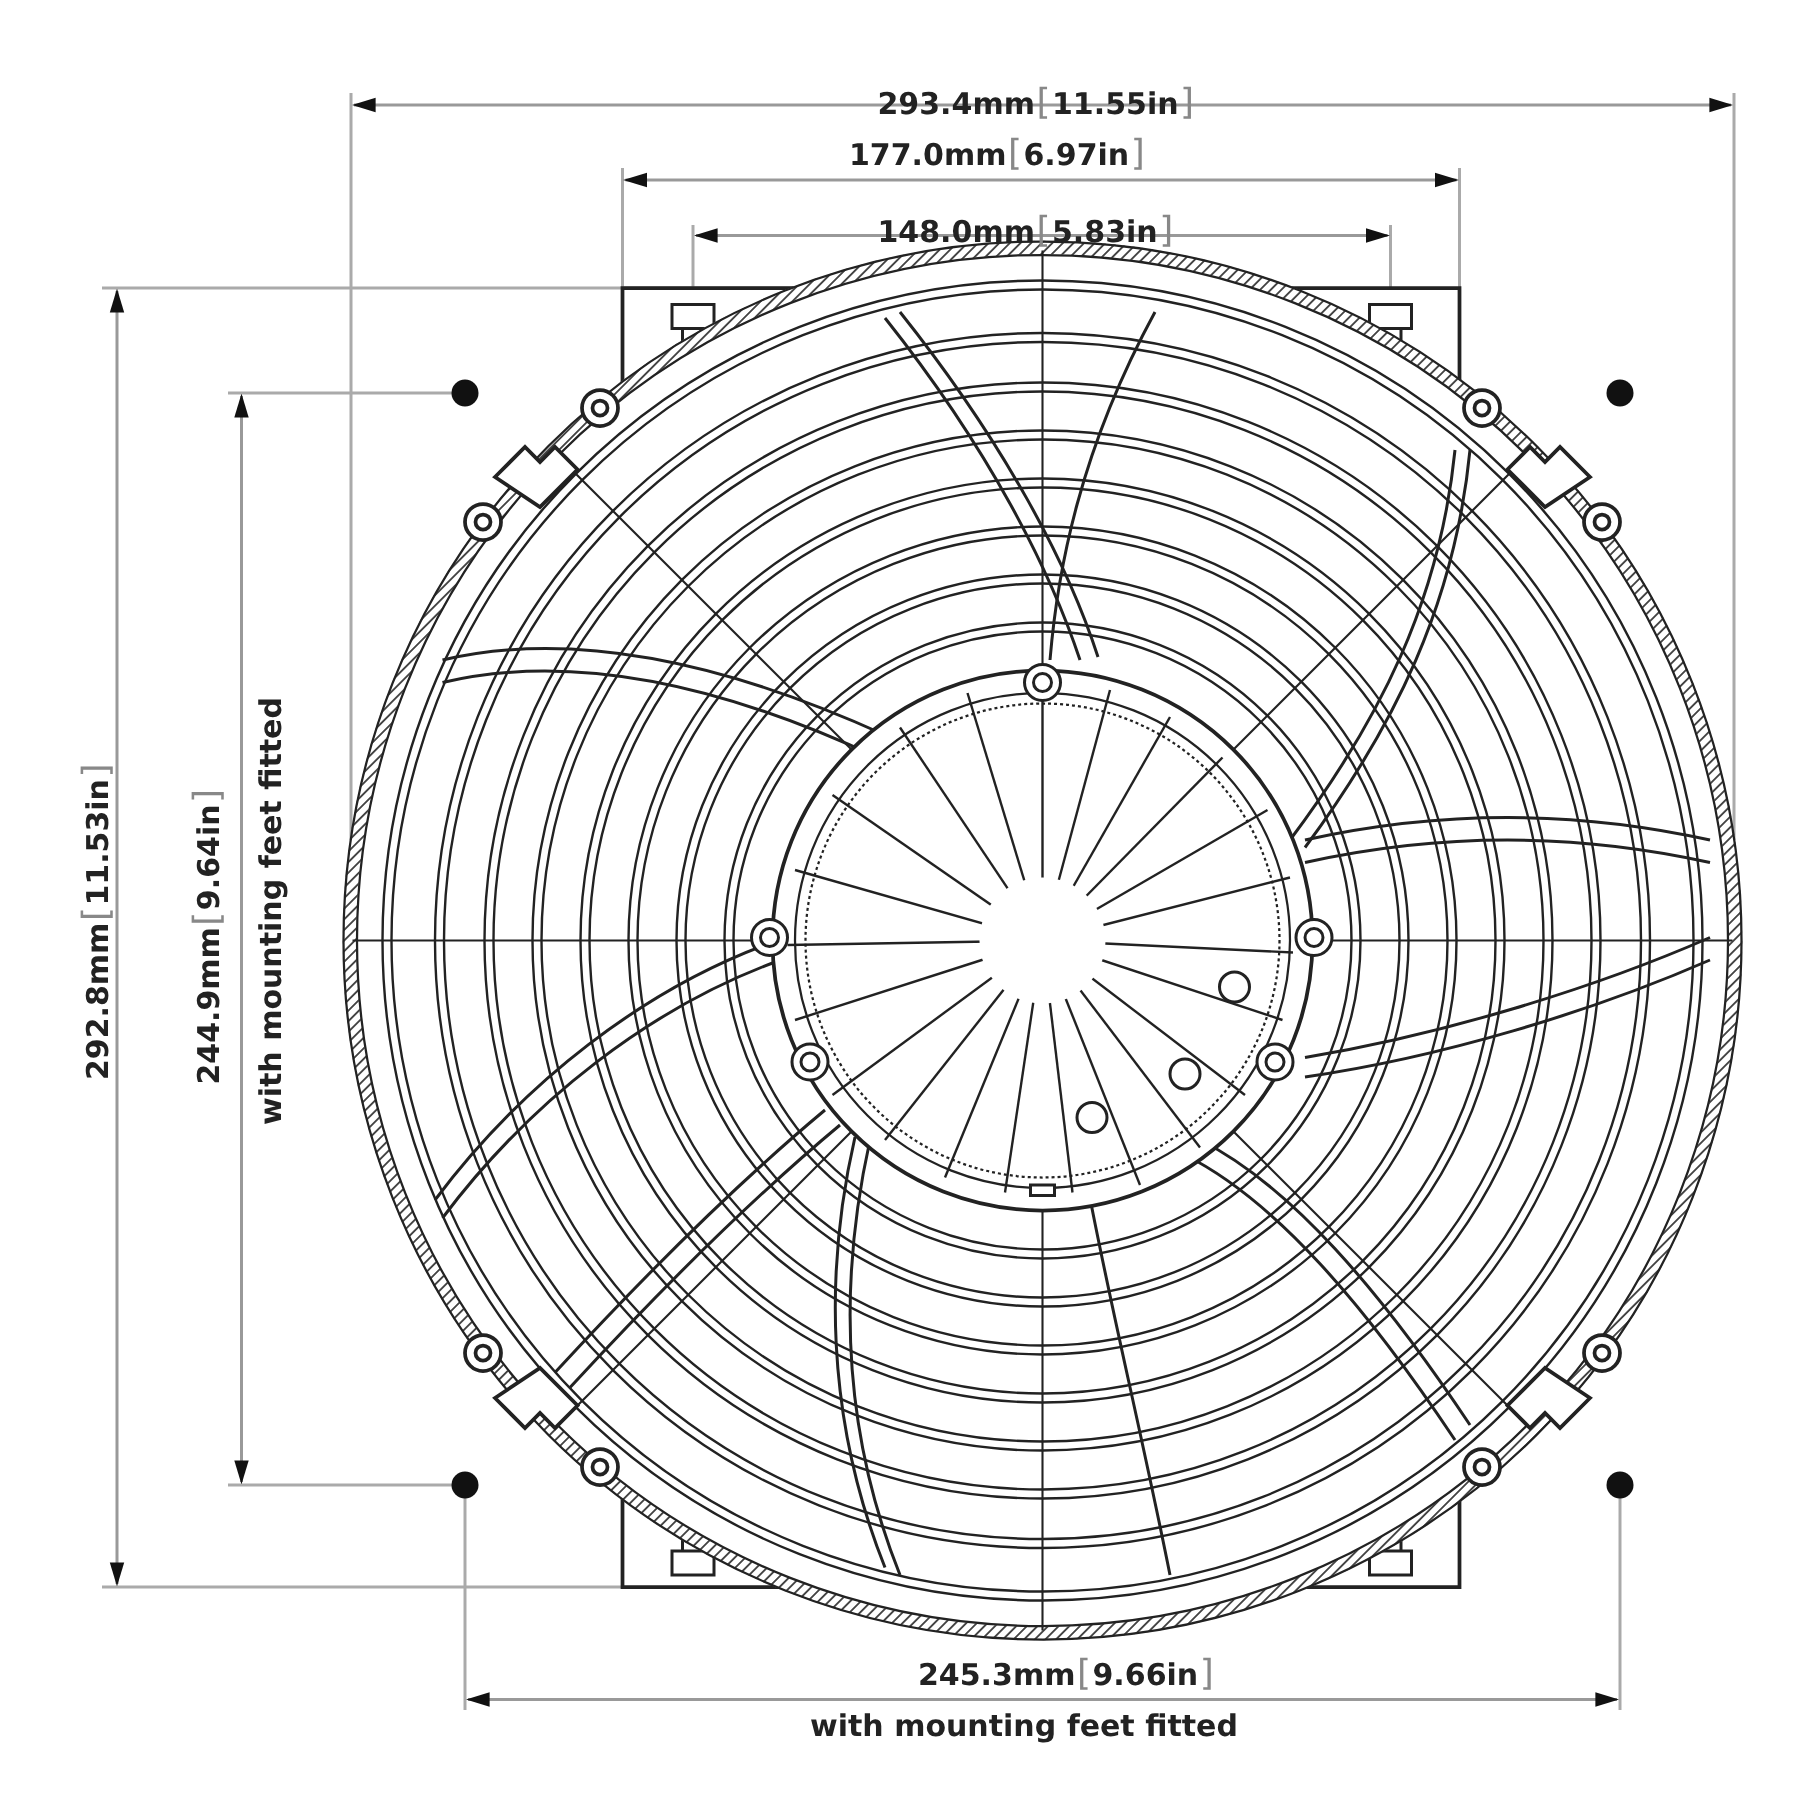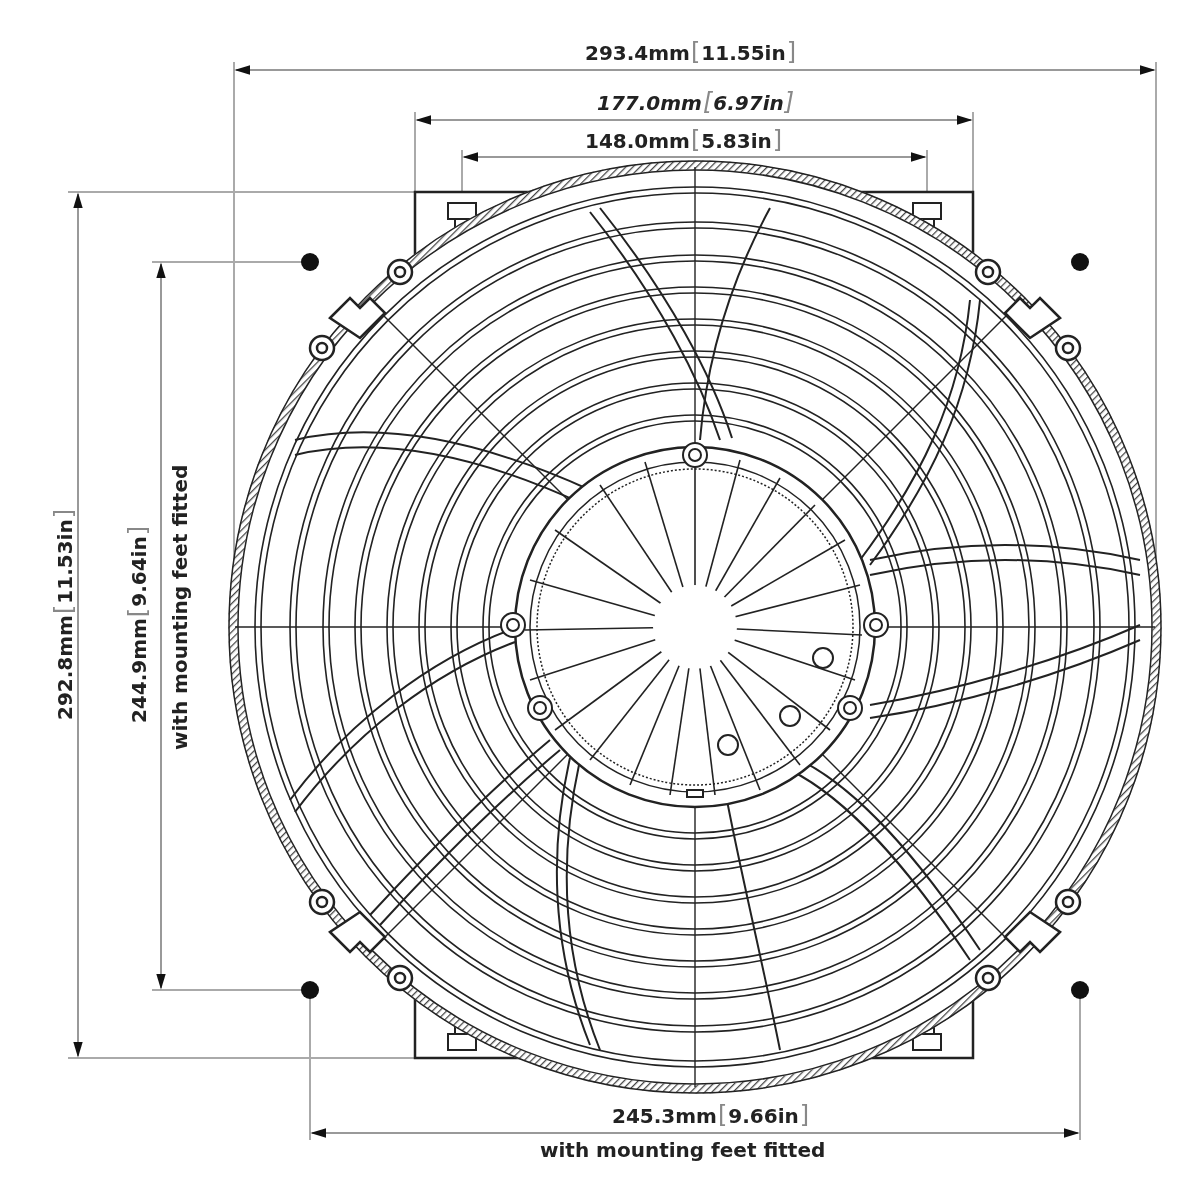--- a/index.html
+++ b/index.html
@@ -198,27 +198,27 @@
       <circle cx="540" cy="708" r="6"></circle>
     <circle cx="850" cy="708" r="12"></circle>
       <circle cx="850" cy="708" r="6"></circle>
     <circle cx="823" cy="658" r="10"></circle>
     <circle cx="790" cy="716" r="10"></circle>
     <circle cx="728" cy="745" r="10"></circle>
     <rect x="687" y="790" width="16" height="7"></rect>
   </g>
 </svg>
 
-<div class="dim-label" style="left:585px;top:40px;">
+<div class="dim-label" style="left:585px;top:56px;">
   <span>293.4mm</span><span class="br">[</span><span>11.55in</span><span class="br">]</span>
 </div>
-<div class="dim-label" style="left:597px;top:90px;font-style:italic;">
+<div class="dim-label" style="left:566px;top:90px;">
   <span>177.0mm</span><span class="br">[</span><span>6.97in</span><span class="br">]</span>
 </div>
-<div class="dim-label" style="left:585px;top:128px;">
+<div class="dim-label" style="left:585px;top:141px;">
   <span>148.0mm</span><span class="br">[</span><span>5.83in</span><span class="br">]</span>
 </div>
 
 <div class="dim-label vert" style="left:-51px;top:602px;width:230px;text-align:center;">
   <span>292.8mm</span><span class="br">[</span><span>11.53in</span><span class="br">]</span>
 </div>
 <div class="dim-label vert" style="left:28px;top:612px;width:220px;text-align:center;">
   <span>244.9mm</span><span class="br">[</span><span>9.64in</span><span class="br">]</span>
 </div>
 <div class="dim-label vert" style="left:55px;top:615px;width:250px;text-align:center;">with mounting feet fitted</div>

